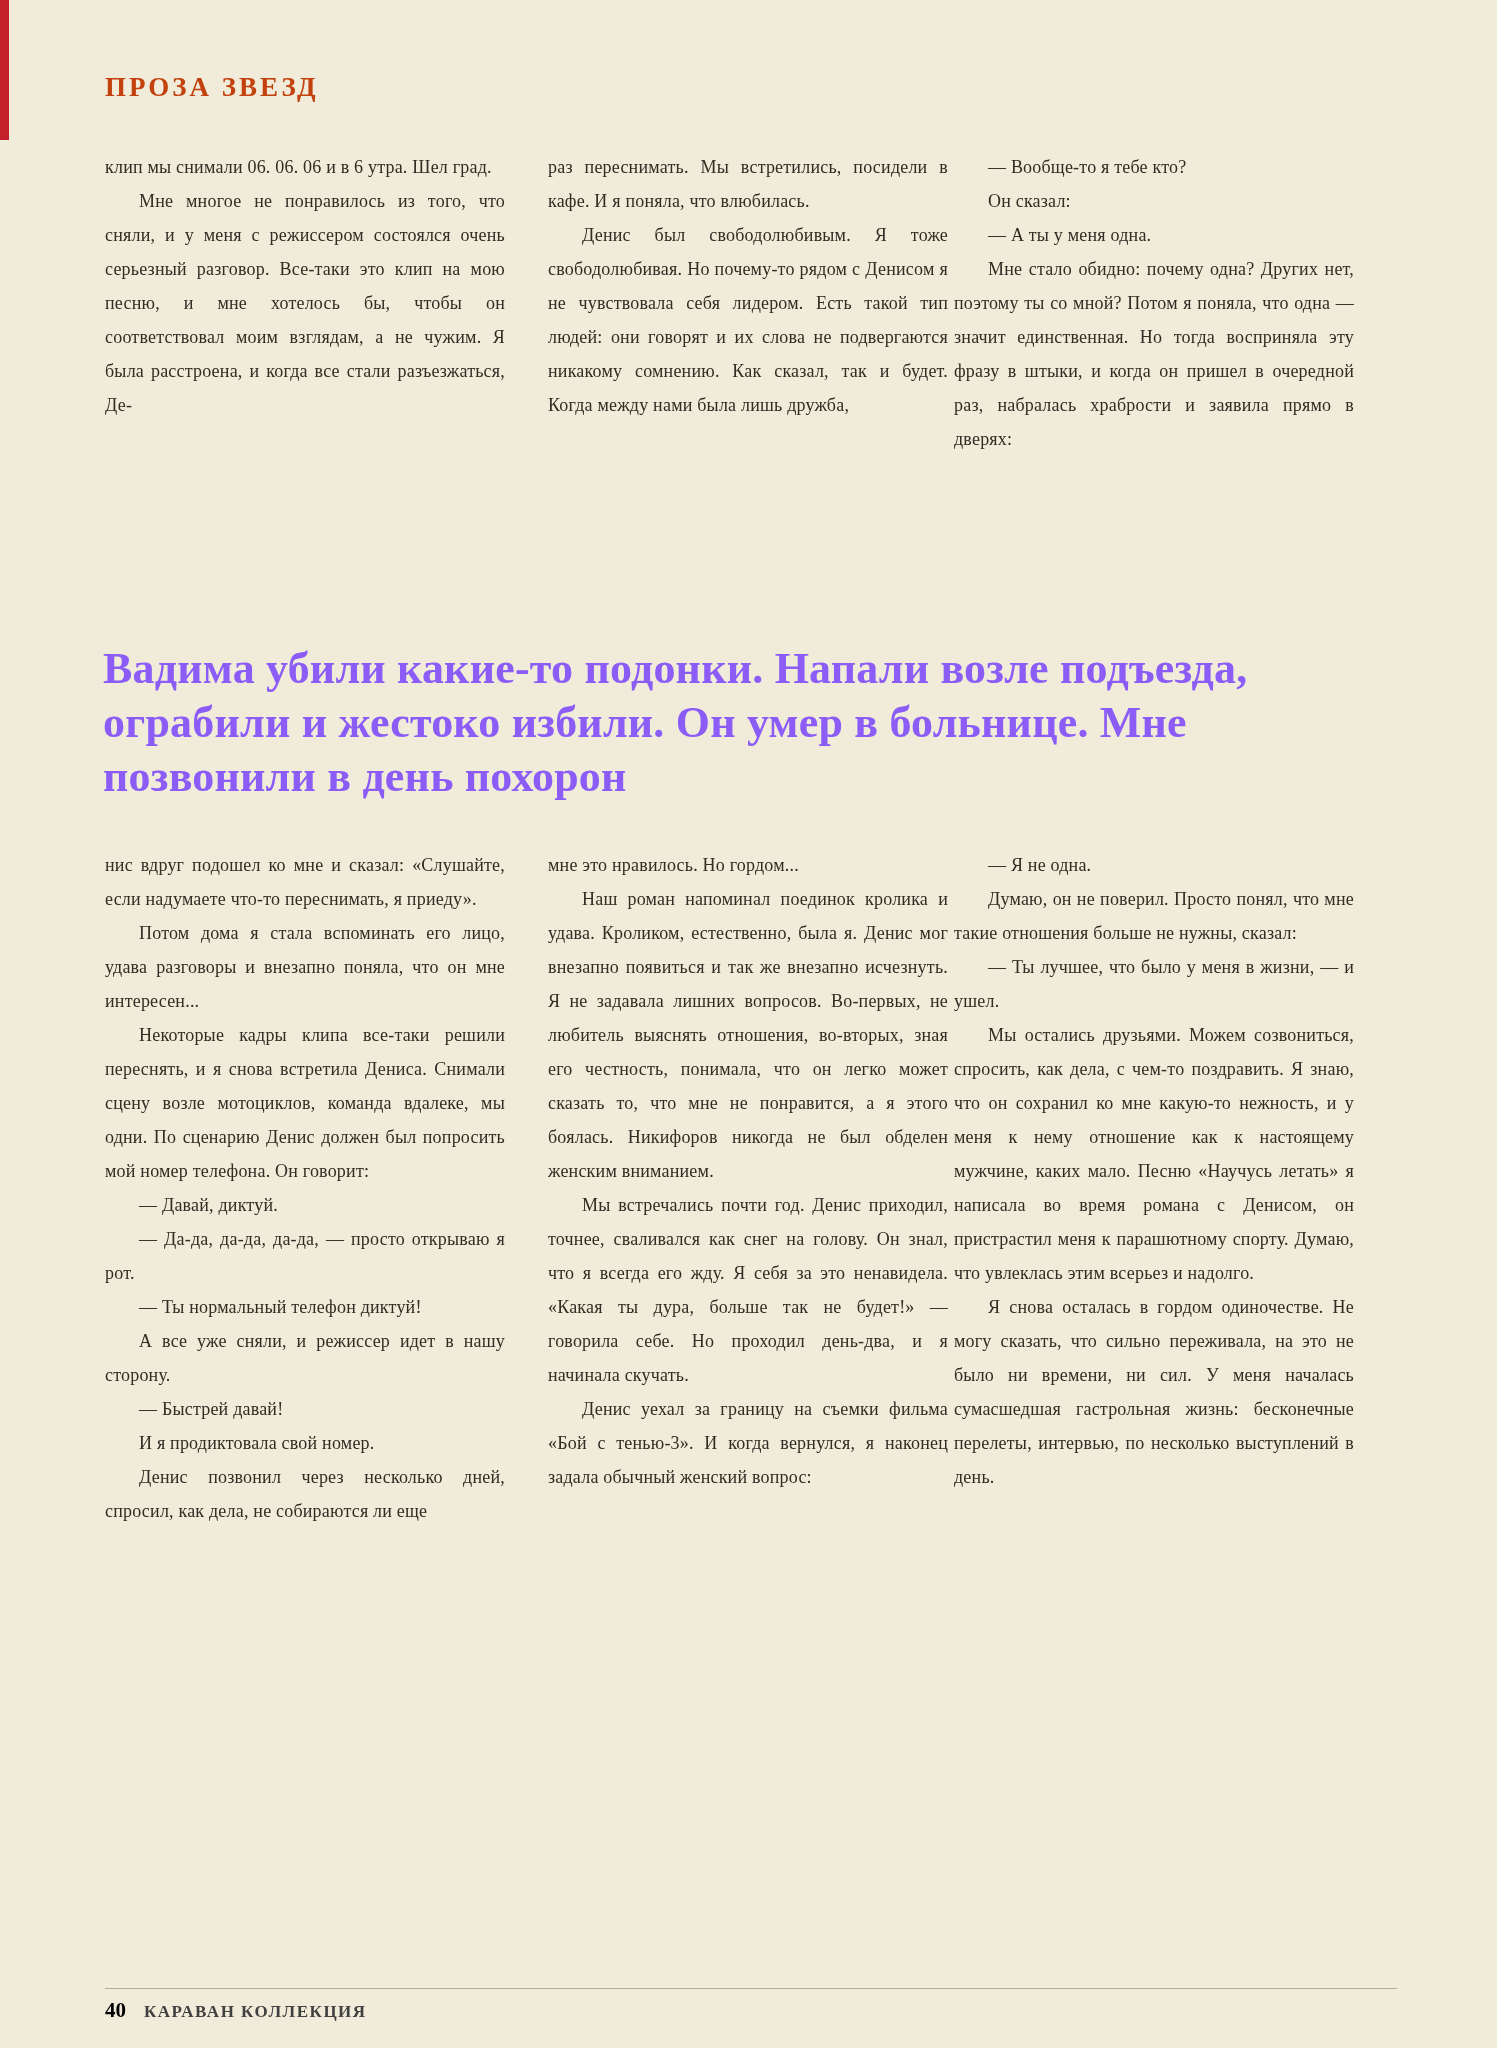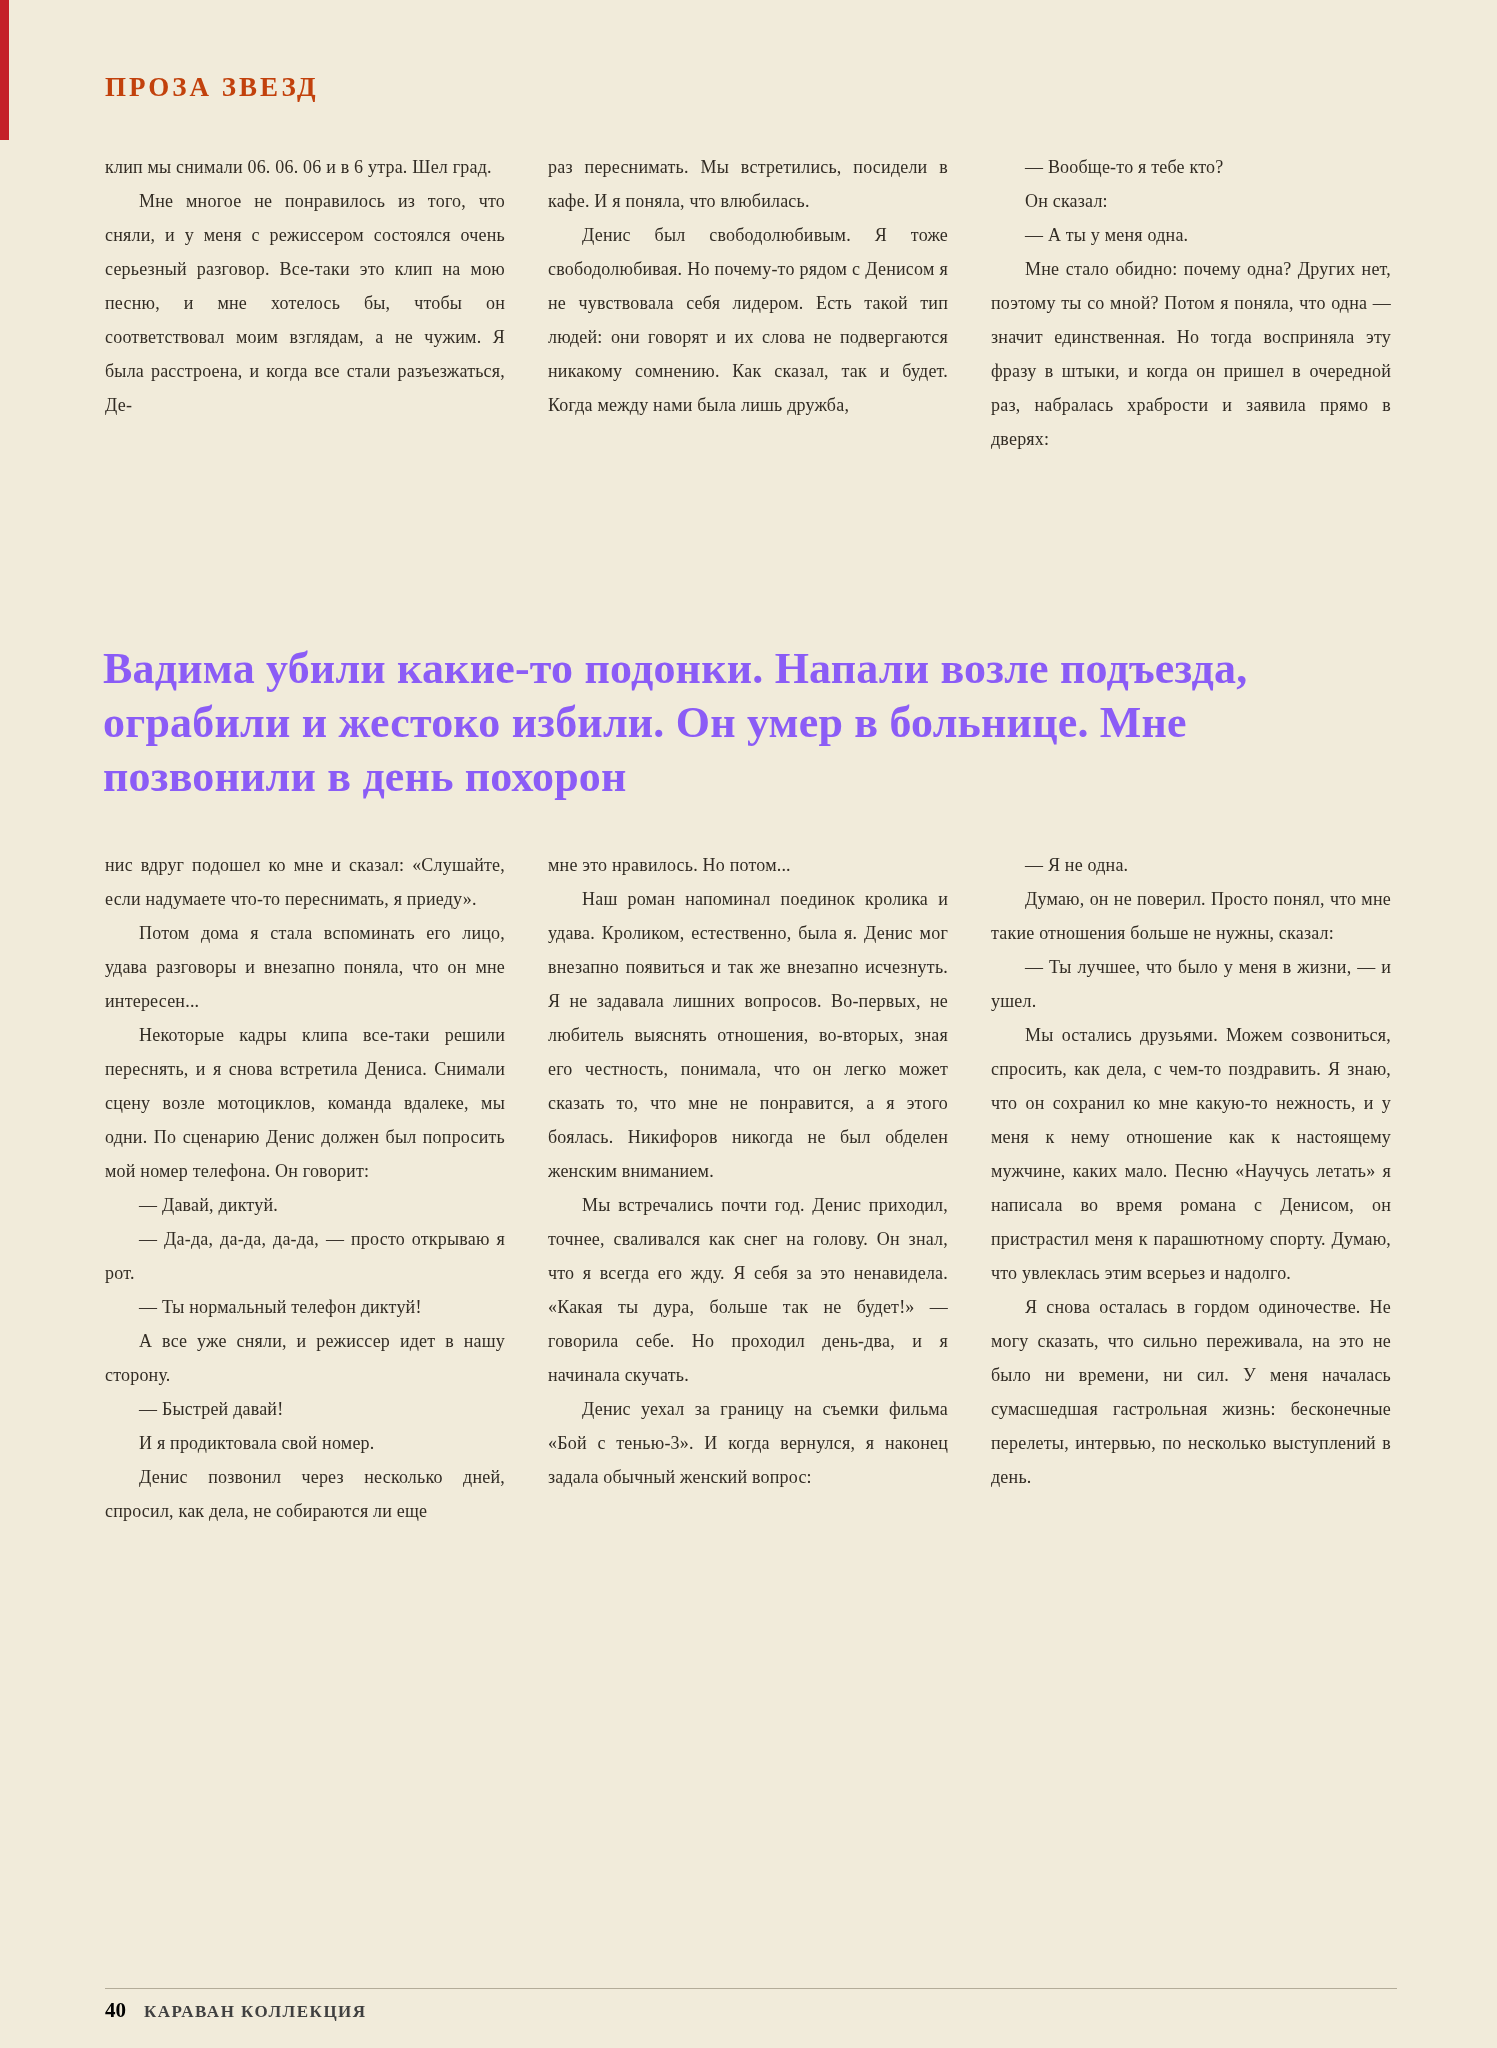--- a/index.html
+++ b/index.html
@@ -38,21 +38,21 @@
   .col {
     position: absolute;
     width: 400px;
     text-align: justify;
     font-size: 18px;
     line-height: 34px;
     letter-spacing: 0.2px;
   }
   .col-1 { left: 105px; }
   .col-2 { left: 548px; }
-  .col-3 { left: 991px; }
+  .col-3 { left: 954px; }
   .top-col { top: 150px; height: 475px; overflow: hidden; }
   .bottom-col { top: 848px; height: 1125px; overflow: hidden; }
   .col p {
     margin: 0;
     text-indent: 34px;
   }
   .col p.noindent {
     text-indent: 0;
   }
   .pull-quote {
@@ -124,21 +124,21 @@
     <p>— Давай, диктуй.</p>
     <p>— Да-да, да-да, да-да, — просто открываю я рот.</p>
     <p>— Ты нормальный телефон диктуй!</p>
     <p>А все уже сняли, и режиссер идет в нашу сторону.</p>
     <p>— Быстрей давай!</p>
     <p>И я продиктовала свой номер.</p>
     <p>Денис позвонил через несколько дней, спросил, как дела, не собираются ли еще</p>
   </div>
 
   <div class="col col-2 bottom-col">
-    <p class="noindent">мне это нравилось. Но потом...</p>
+    <p class="noindent">мне это нравилось. Но гордом...</p>
     <p>Наш роман напоминал поединок кролика и удава. Кроликом, естественно, была я. Денис мог внезапно появиться и так же внезапно исчезнуть. Я не задавала лишних вопросов. Во-первых, не любитель выяснять отношения, во-вторых, зная его честность, понимала, что он легко может сказать то, что мне не понравится, а я этого боялась. Никифоров никогда не был обделен женским вниманием.</p>
     <p>Мы встречались почти год. Денис приходил, точнее, сваливался как снег на голову. Он знал, что я всегда его жду. Я себя за это ненавидела. «Какая ты дура, больше так не будет!» — говорила себе. Но проходил день-два, и я начинала скучать.</p>
     <p>Денис уехал за границу на съемки фильма «Бой с тенью-3». И когда вернулся, я наконец задала обычный женский вопрос:</p>
   </div>
 
   <div class="col col-3 bottom-col">
     <p>— Я не одна.</p>
     <p>Думаю, он не поверил. Просто понял, что мне такие отношения больше не нужны, сказал:</p>
     <p>— Ты лучшее, что было у меня в жизни, — и ушел.</p>
     <p>Мы остались друзьями. Можем созвониться, спросить, как дела, с чем-то поздравить. Я знаю, что он сохранил ко мне какую-то нежность, и у меня к нему отношение как к настоящему мужчине, каких мало. Песню «Научусь летать» я написала во время романа с Денисом, он пристрастил меня к парашютному спорту. Думаю, что увлеклась этим всерьез и надолго.</p>

